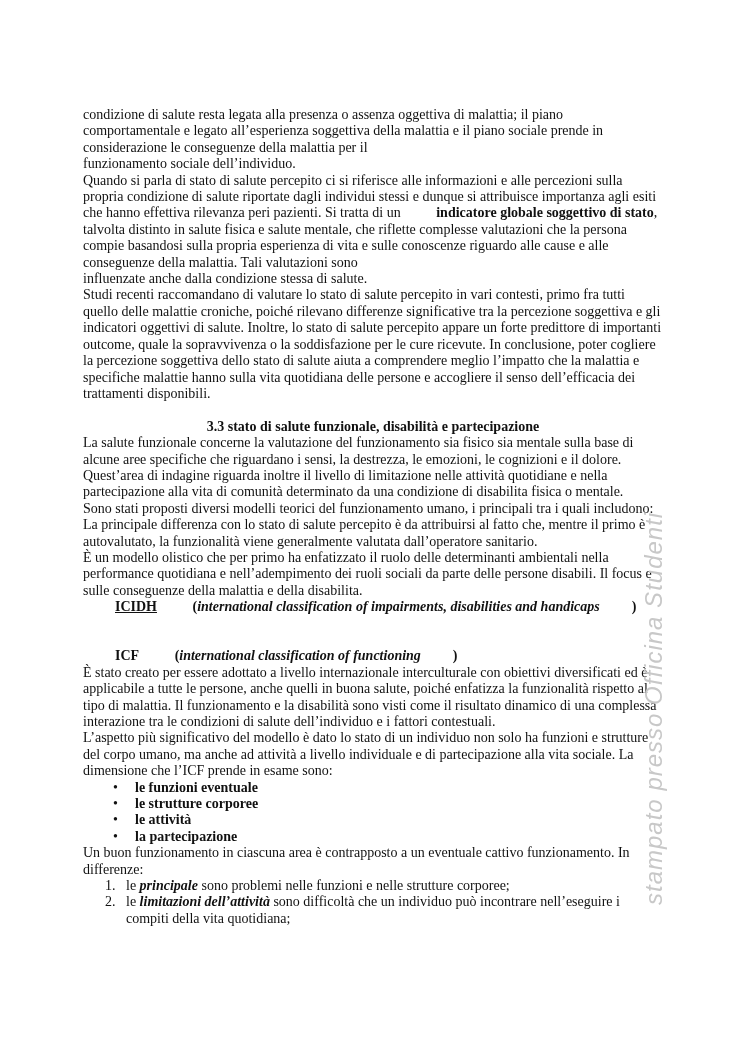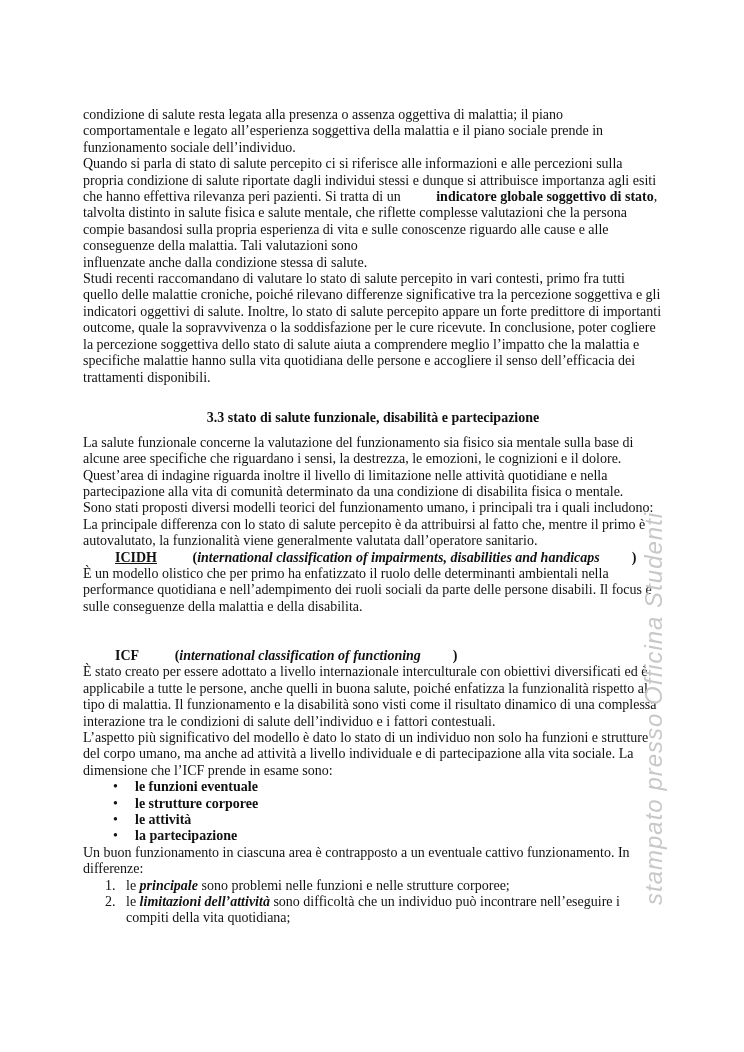--- a/index.html
+++ b/index.html
@@ -4,21 +4,21 @@
 <style>
   html, body { margin: 0; padding: 0; background: #ffffff; }
   body { width: 744px; height: 1052px; position: relative; overflow: hidden; }
   .page {
     position: absolute; left: 83px; top: 107px; width: 580px;
     font-family: "Liberation Serif", serif; font-size: 14px; line-height: 16.4px;
     color: #111111;
   }
   .p { margin: 0; }
   .blank { height: 16.4px; }
-  .heading { text-align: center; font-weight: bold; margin: 8px; }
+  .heading { text-align: center; font-weight: bold; margin: 0; }
   .bold { font-weight: bold; padding-left: 32px; }
   .bi { font-weight: bold; font-style: italic; }
   .u { text-decoration: underline; }
   ul.bullets { margin: 0; padding: 0; list-style: none; }
   ul.bullets li { position: relative; padding-left: 52px; font-weight: bold; }
   ul.bullets li .dot { position: absolute; left: 30px; top: 0; font-weight: normal; }
   ol.nums { margin: 0; padding: 0; list-style: none; }
   ol.nums li { position: relative; padding-left: 43px; }
   ol.nums li .num { position: absolute; left: 22px; top: 0; }
   .watermark {
@@ -29,37 +29,38 @@
   }
 </style>
 </head>
 <body>
 
 <div class="page">
 
   <div>
     <p class="p">condizione di salute resta legata alla presenza o assenza oggettiva di malattia; il piano</p>
     <p class="p">comportamentale e legato all’esperienza soggettiva della malattia e il piano sociale prende in</p>
+    <p class="p">considerazione le conseguenze della malattia per il</p>
     <p class="p">funzionamento sociale dell’individuo.</p>
   </div>
 
   <p class="p"><span>Quando si parla di stato di salute percepito ci si riferisce alle informazioni e alle percezioni sulla propria condizione di salute riportate dagli individui stessi e dunque si attribuisce importanza agli esiti che hanno effettiva rilevanza peri pazienti. Si tratta di un </span><span class="bold">indicatore globale soggettivo di stato</span><span>, talvolta distinto in salute fisica e salute mentale, che riflette complesse valutazioni che la persona compie basandosi sulla propria esperienza di vita e sulle conoscenze riguardo alle cause e alle conseguenze della malattia. Tali valutazioni sono</span></p>
   <p class="p">influenzate anche dalla condizione stessa di salute.</p>
 
   <p class="p">Studi recenti raccomandano di valutare lo stato di salute percepito in vari contesti, primo fra tutti quello delle malattie croniche, poiché rilevano differenze significative tra la percezione soggettiva e gli indicatori oggettivi di salute. Inoltre, lo stato di salute percepito appare un forte predittore di importanti outcome, quale la sopravvivenza o la soddisfazione per le cure ricevute. In conclusione, poter cogliere la percezione soggettiva dello stato di salute aiuta a comprendere meglio l’impatto che la malattia e specifiche malattie hanno sulla vita quotidiana delle persone e accogliere il senso dell’efficacia dei trattamenti disponibili.</p>
 
   <div class="blank"></div>
 
   <p class="heading">3.3 stato di salute funzionale, disabilità e partecipazione</p>
   <p class="p">La salute funzionale concerne la valutazione del funzionamento sia fisico sia mentale sulla base di alcune aree specifiche che riguardano i sensi, la destrezza, le emozioni, le cognizioni e il dolore. Quest’area di indagine riguarda inoltre il livello di limitazione nelle attività quotidiane e nella partecipazione alla vita di comunità determinato da una condizione di disabilita fisica o mentale.</p>
   <p class="p">Sono stati proposti diversi modelli teorici del funzionamento umano, i principali tra i quali includono:</p>
   <p class="p">La principale differenza con lo stato di salute percepito è da attribuirsi al fatto che, mentre il primo è autovalutato, la funzionalità viene generalmente valutata dall’operatore sanitario.</p>
 
+  <p class="p">È un modello olistico che per primo ha enfatizzato il ruolo delle determinanti ambientali nella performance quotidiana e nell’adempimento dei ruoli sociali da parte delle persone disabili. Il focus e sulle conseguenze della malattia e della disabilita.</p>
   <p class="p"><span class="bold u">ICIDH</span><span class="bold"> (</span><span class="bi">international classification of impairments, disabilities and handicaps</span><span class="bold">)</span></p>
-  <p class="p">È un modello olistico che per primo ha enfatizzato il ruolo delle determinanti ambientali nella performance quotidiana e nell’adempimento dei ruoli sociali da parte delle persone disabili. Il focus e sulle conseguenze della malattia e della disabilita.</p>
 
   <div class="blank"></div>
   <div class="blank"></div>
 
   <p class="p"><span class="bold">ICF</span><span class="bold"> (</span><span class="bi">international classification of functioning</span><span class="bold">)</span></p>
   <p class="p">È stato creato per essere adottato a livello internazionale interculturale con obiettivi diversificati ed è applicabile a tutte le persone, anche quelli in buona salute, poiché enfatizza la funzionalità rispetto al tipo di malattia. Il funzionamento e la disabilità sono visti come il risultato dinamico di una complessa interazione tra le condizioni di salute dell’individuo e i fattori contestuali.</p>
   <p class="p">L’aspetto più significativo del modello è dato lo stato di un individuo non solo ha funzioni e strutture del corpo umano, ma anche ad attività a livello individuale e di partecipazione alla vita sociale. La dimensione che l’ICF prende in esame sono:</p>
 
   <ul class="bullets">
     <li><span class="dot">•</span><span>le funzioni eventuale</span></li>

